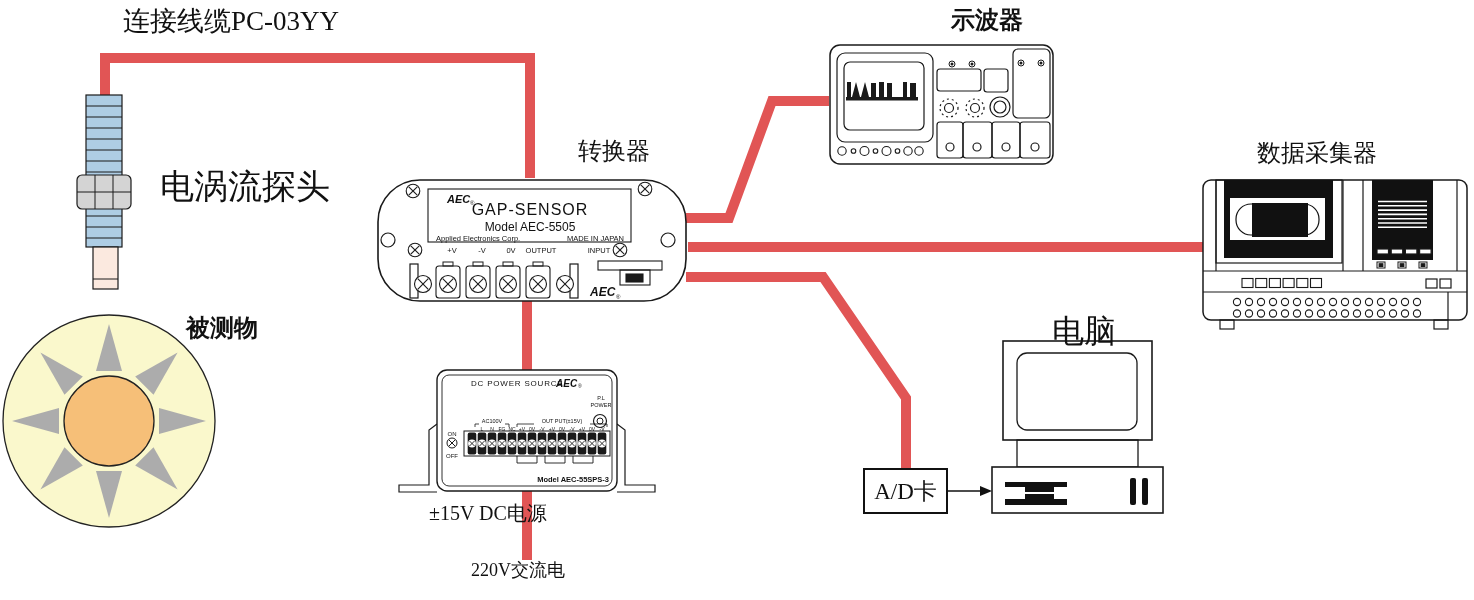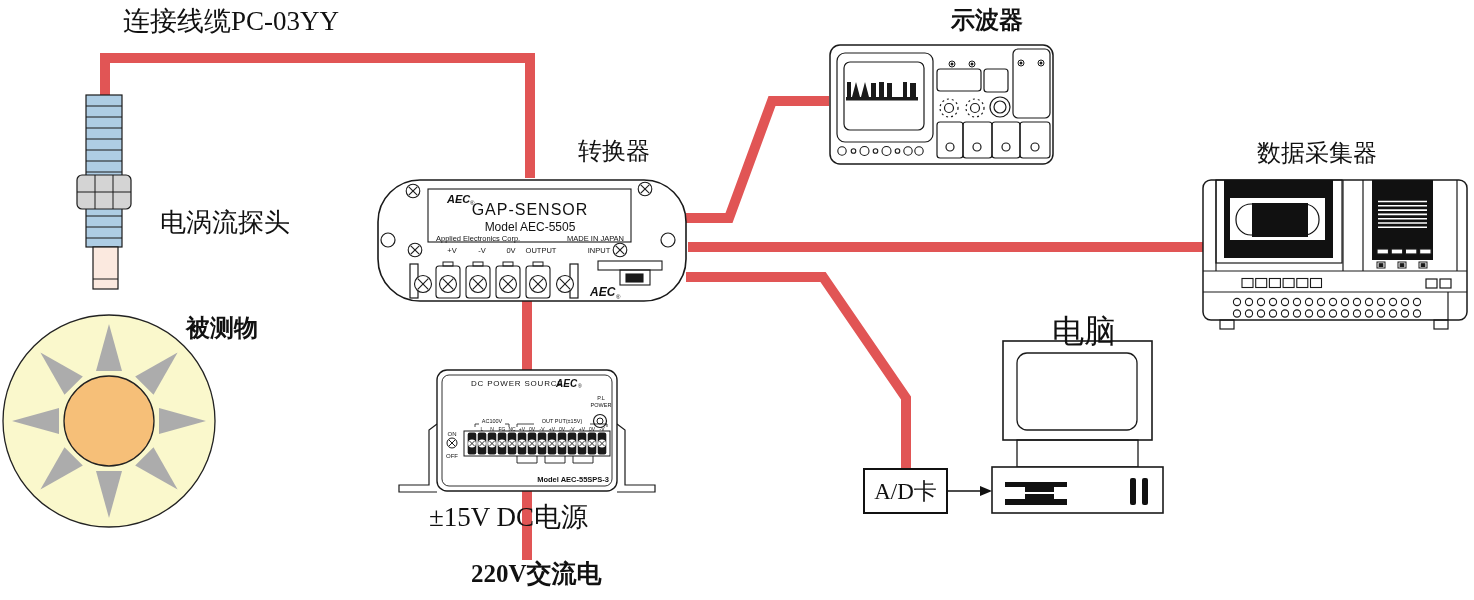--- a/index.html
+++ b/index.html
@@ -398,23 +398,23 @@
       </g>
     </g>
 
     <g>
       <line x1="948" y1="491" x2="982" y2="491" stroke="#111" stroke-width="1.5"></line>
       <polygon points="992,491 980,486 980,496" fill="#111"></polygon>
     </g>
   </svg>
 
   <div class="label" style="left:123px;top:7px;font-size:27px;">连接线缆PC-03YY</div>
-  <div class="label" style="left:160px;top:169px;font-size:26px;margin-top:40px;">电涡流探头</div>
+  <div class="label" style="left:160px;top:169px;font-size:34px;">电涡流探头</div>
   <div class="label" style="left:186px;top:316px;font-size:24px;font-weight:bold;">被测物</div>
   <div class="label" style="left:546px;top:139px;font-size:24px;margin-left:32px;">转换器</div>
   <div class="label" style="left:951px;top:8px;font-size:24px;font-weight:bold;">示波器</div>
   <div class="label" style="left:1257px;top:141px;font-size:24px;text-align:center;">数据采集器</div>
   <div class="label" style="left:1052px;top:315px;font-size:32px;">电脑</div>
-  <div class="label" style="left:429px;top:503px;font-size:27px;">±15V DC电源</div>
-  <div class="label" style="left:471px;top:561px;font-size:25px;font-weight:bold;">220V交流电</div>
+  <div class="label" style="left:429px;top:503px;font-size:20px;">±15V DC电源</div>
+  <div class="label" style="left:471px;top:561px;font-size:18px;">220V交流电</div>
   <div class="adbox">A/D卡</div>
 
 </div>
 
 </body></html>

